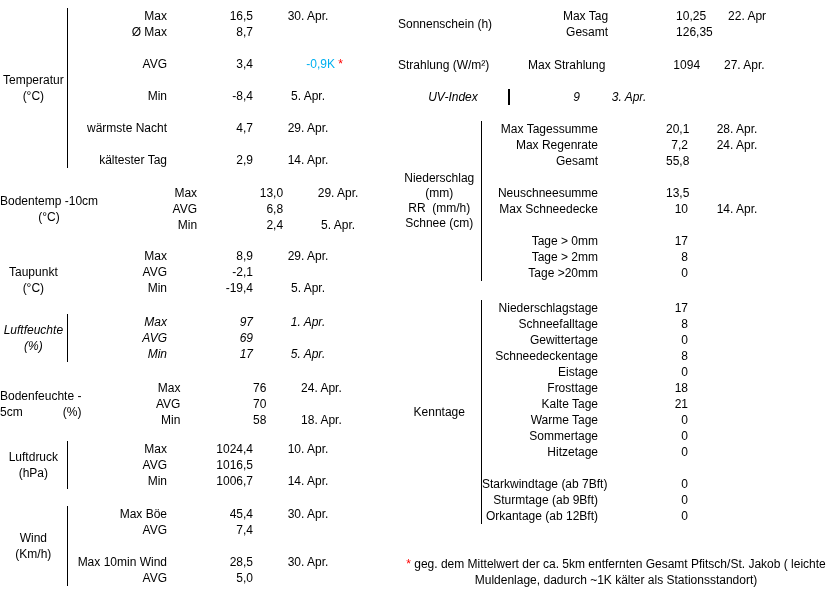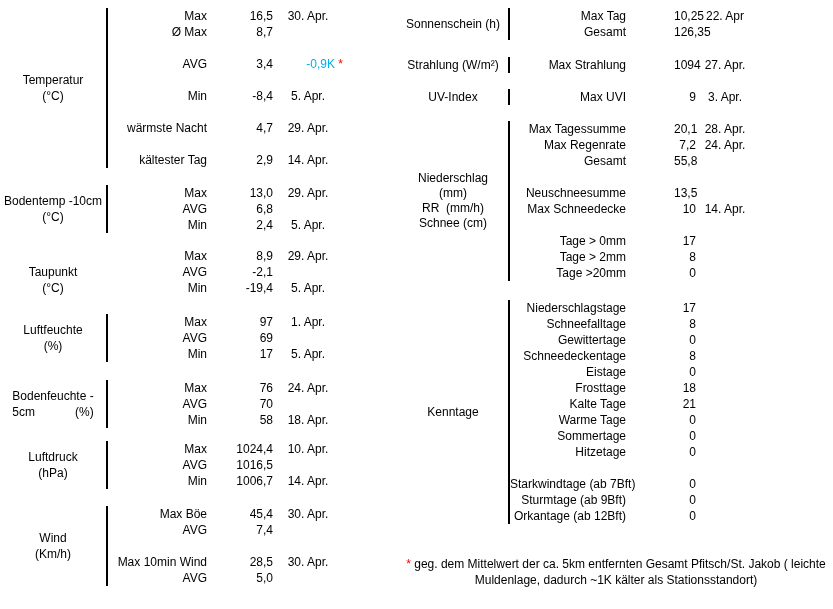--- a/index.html
+++ b/index.html
@@ -28,21 +28,21 @@
     text-align: center; white-space: pre;
   }
   .left  .cat { width: 106px; }
   .right .cat { width: 110px; }
   .cat-line { line-height: 16px; }
   .section.tight .cat-line { line-height: 15px; }
 
   .vbar { width: 2px; background: var(--bar); }
 
   .rows { display: flex; flex-direction: column; }
-  .row { display: flex; height: 16px; line-height: 16px; }
+  .row { display: flex; height: 16px; line-height: 16px; gap: 20px; }
   .rlabel { text-align: right; white-space: pre; }
   .left  .rlabel { width: 99px; }
   .right .rlabel { width: 116px; }
   .rvalue { text-align: right; white-space: pre; }
   .left  .rvalue { width: 66px; }
   .right .rvalue { width: 70px; padding-left: 48px; }
   .rdate { text-align: center; white-space: pre; }
   .left  .rdate { width: 70px; }
   .right .rdate { width: 58px; }
   .rdate.note-cell { text-align: right; }
@@ -136,21 +136,21 @@
             <span class="rvalue">-2,1</span>
             <span class="rdate"></span>
           </div>
           <div class="row">
             <span class="rlabel">Min</span>
             <span class="rvalue">-19,4</span>
             <span class="rdate">5. Apr.</span>
           </div>
         </div>
       </div>
-      <div class="section" style="margin-top: 18px;">
+      <div class="section" style="margin-top: 18px; font-style: italic;">
         <div class="cat"><div class="cat-line">Luftfeuchte</div><div class="cat-line">(%)</div></div>
         <div class="vbar"></div>
         <div class="rows">
           <div class="row">
             <span class="rlabel">Max</span>
             <span class="rvalue">97</span>
             <span class="rdate">1. Apr.</span>
           </div>
           <div class="row">
             <span class="rlabel">AVG</span>
@@ -255,26 +255,25 @@
         <div class="cat"><div class="cat-line">Strahlung (W/m²)</div></div>
         <div class="vbar"></div>
         <div class="rows">
           <div class="row">
             <span class="rlabel">Max Strahlung</span>
             <span class="rvalue">1094</span>
             <span class="rdate">27. Apr.</span>
           </div>
         </div>
       </div>
-      <div class="section" style="margin-top: 16px;">
+      <div class="section" style="margin-top: 16px; font-style: italic;">
         <div class="cat"><div class="cat-line">UV-Index</div></div>
         <div class="vbar"></div>
         <div class="rows">
           <div class="row">
-            <span class="rlabel">Max UVI</span>
             <span class="rvalue">9</span>
             <span class="rdate">3. Apr.</span>
           </div>
         </div>
       </div>
       <div class="section tight" style="margin-top: 16px;">
         <div class="cat"><div class="cat-line">Niederschlag</div><div class="cat-line">(mm)</div><div class="cat-line">RR  (mm/h)</div><div class="cat-line">Schnee (cm)</div></div>
         <div class="vbar"></div>
         <div class="rows">
           <div class="row">

